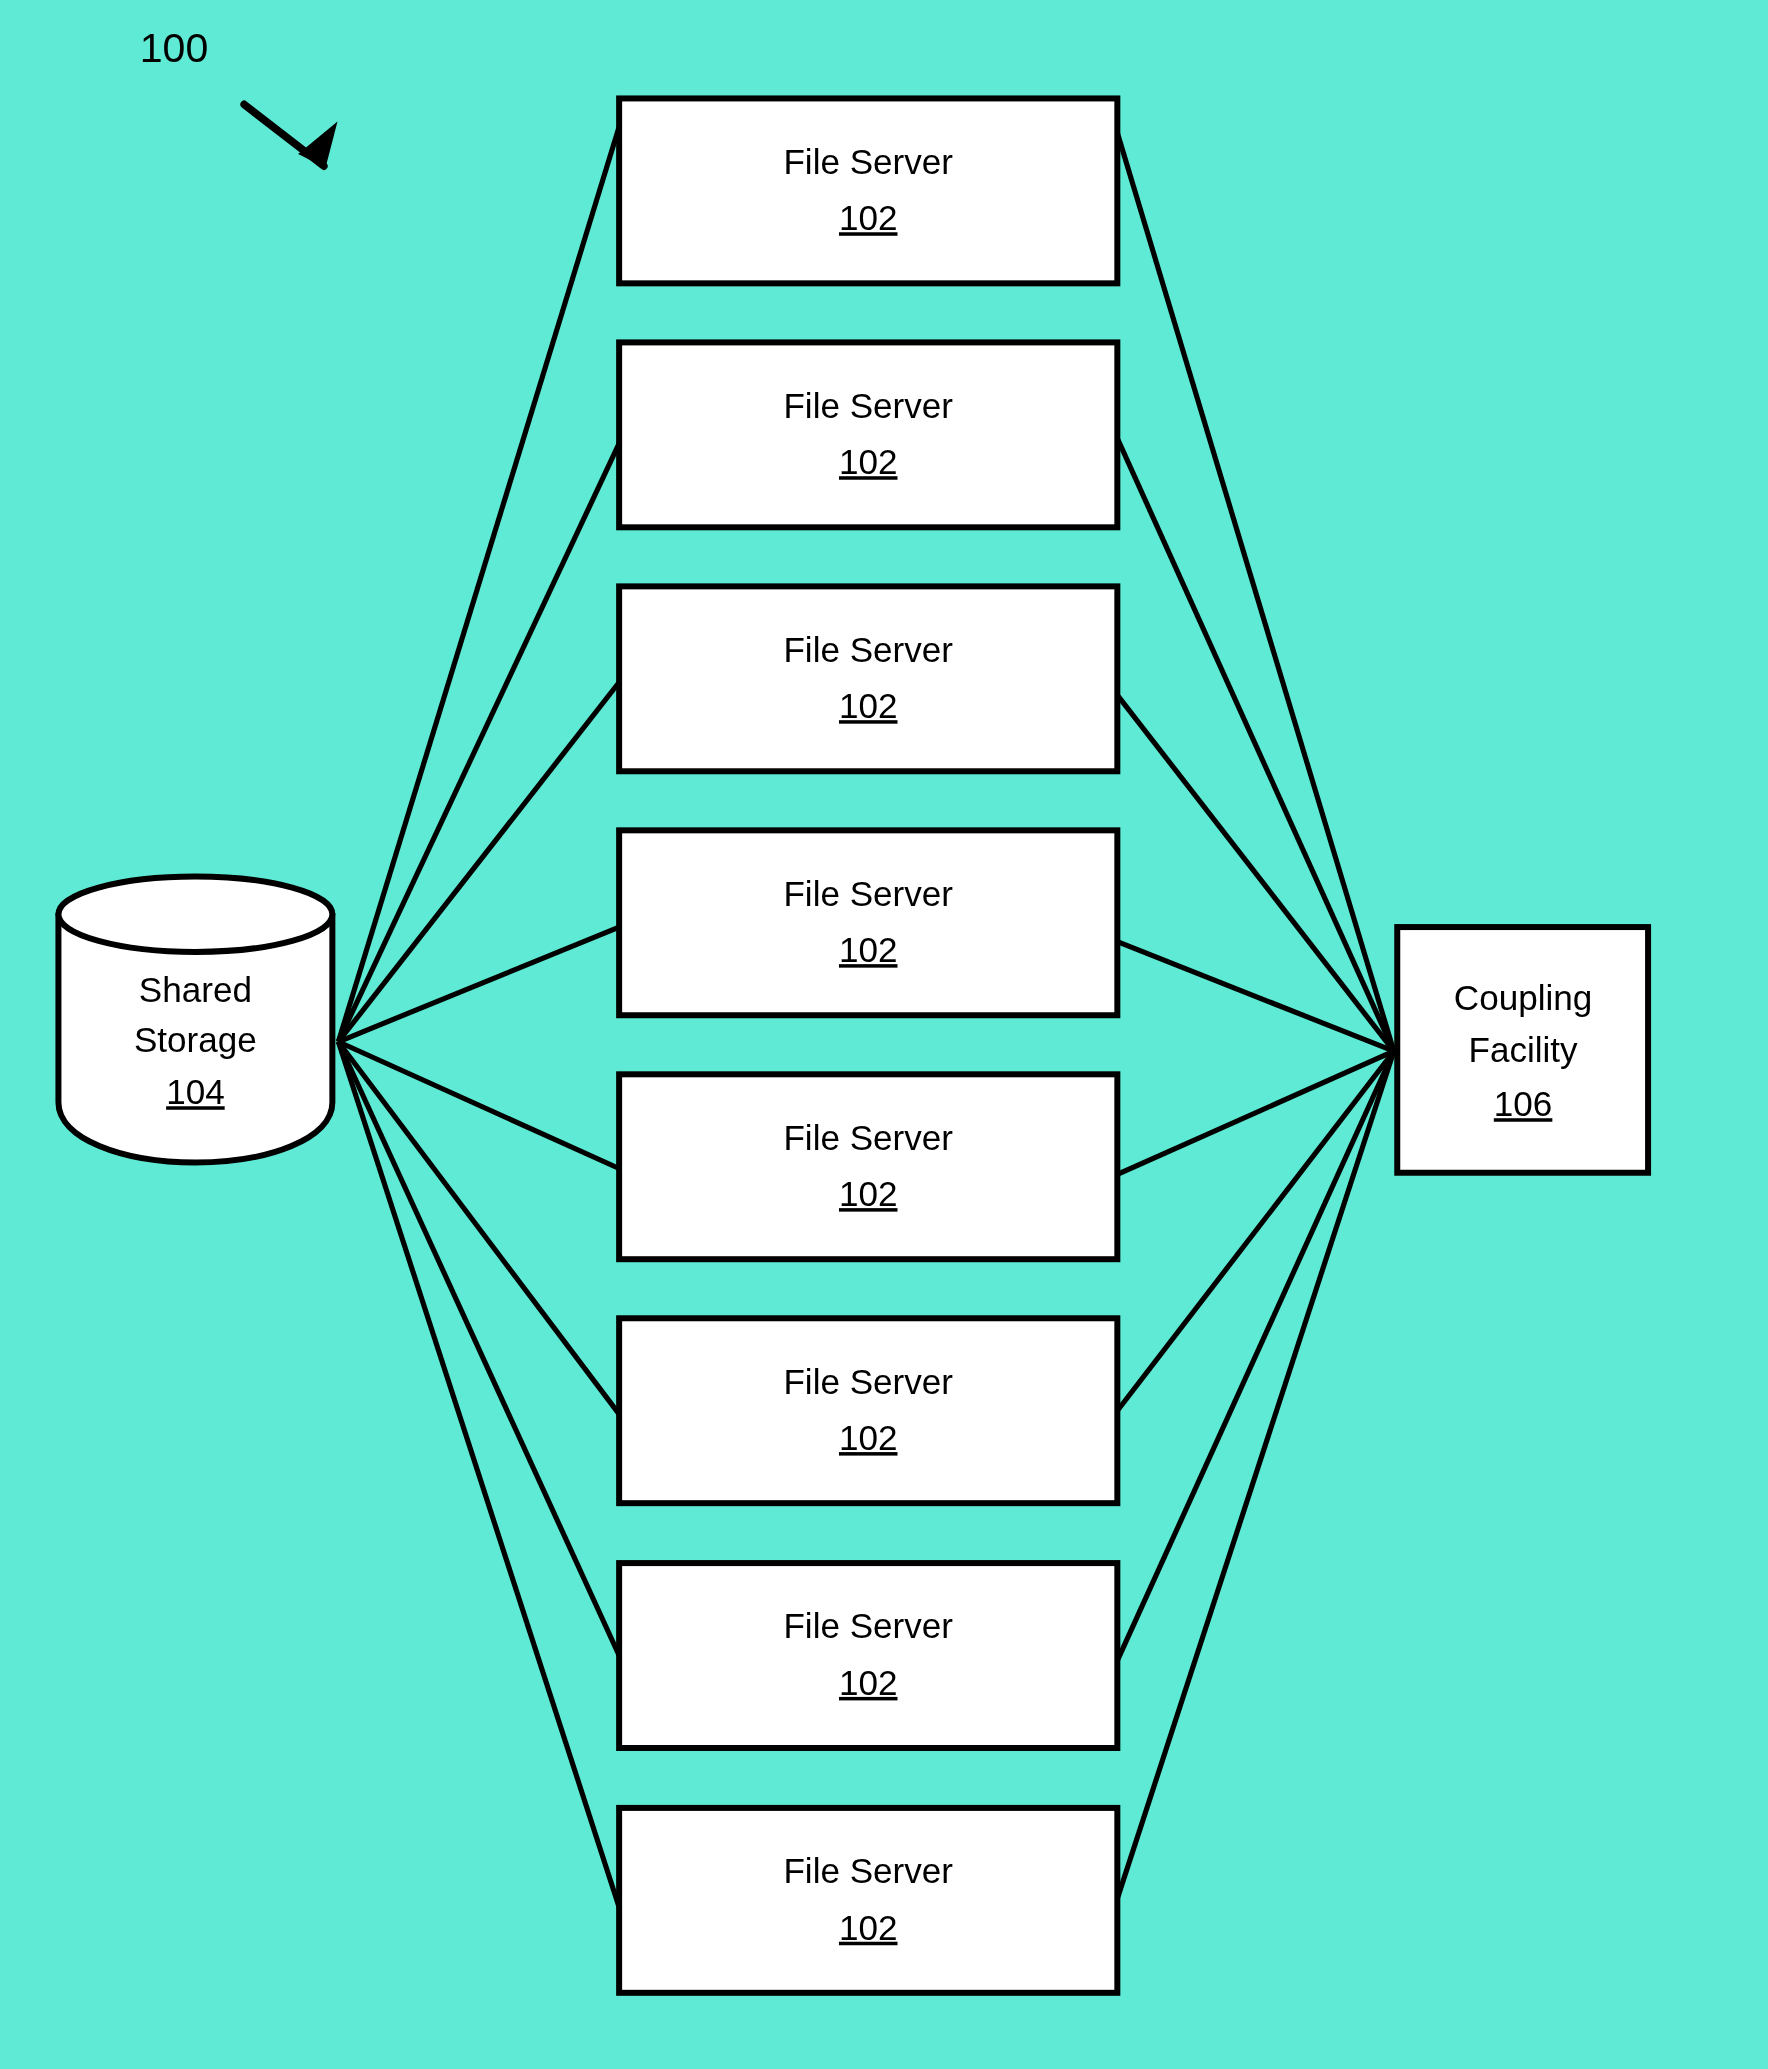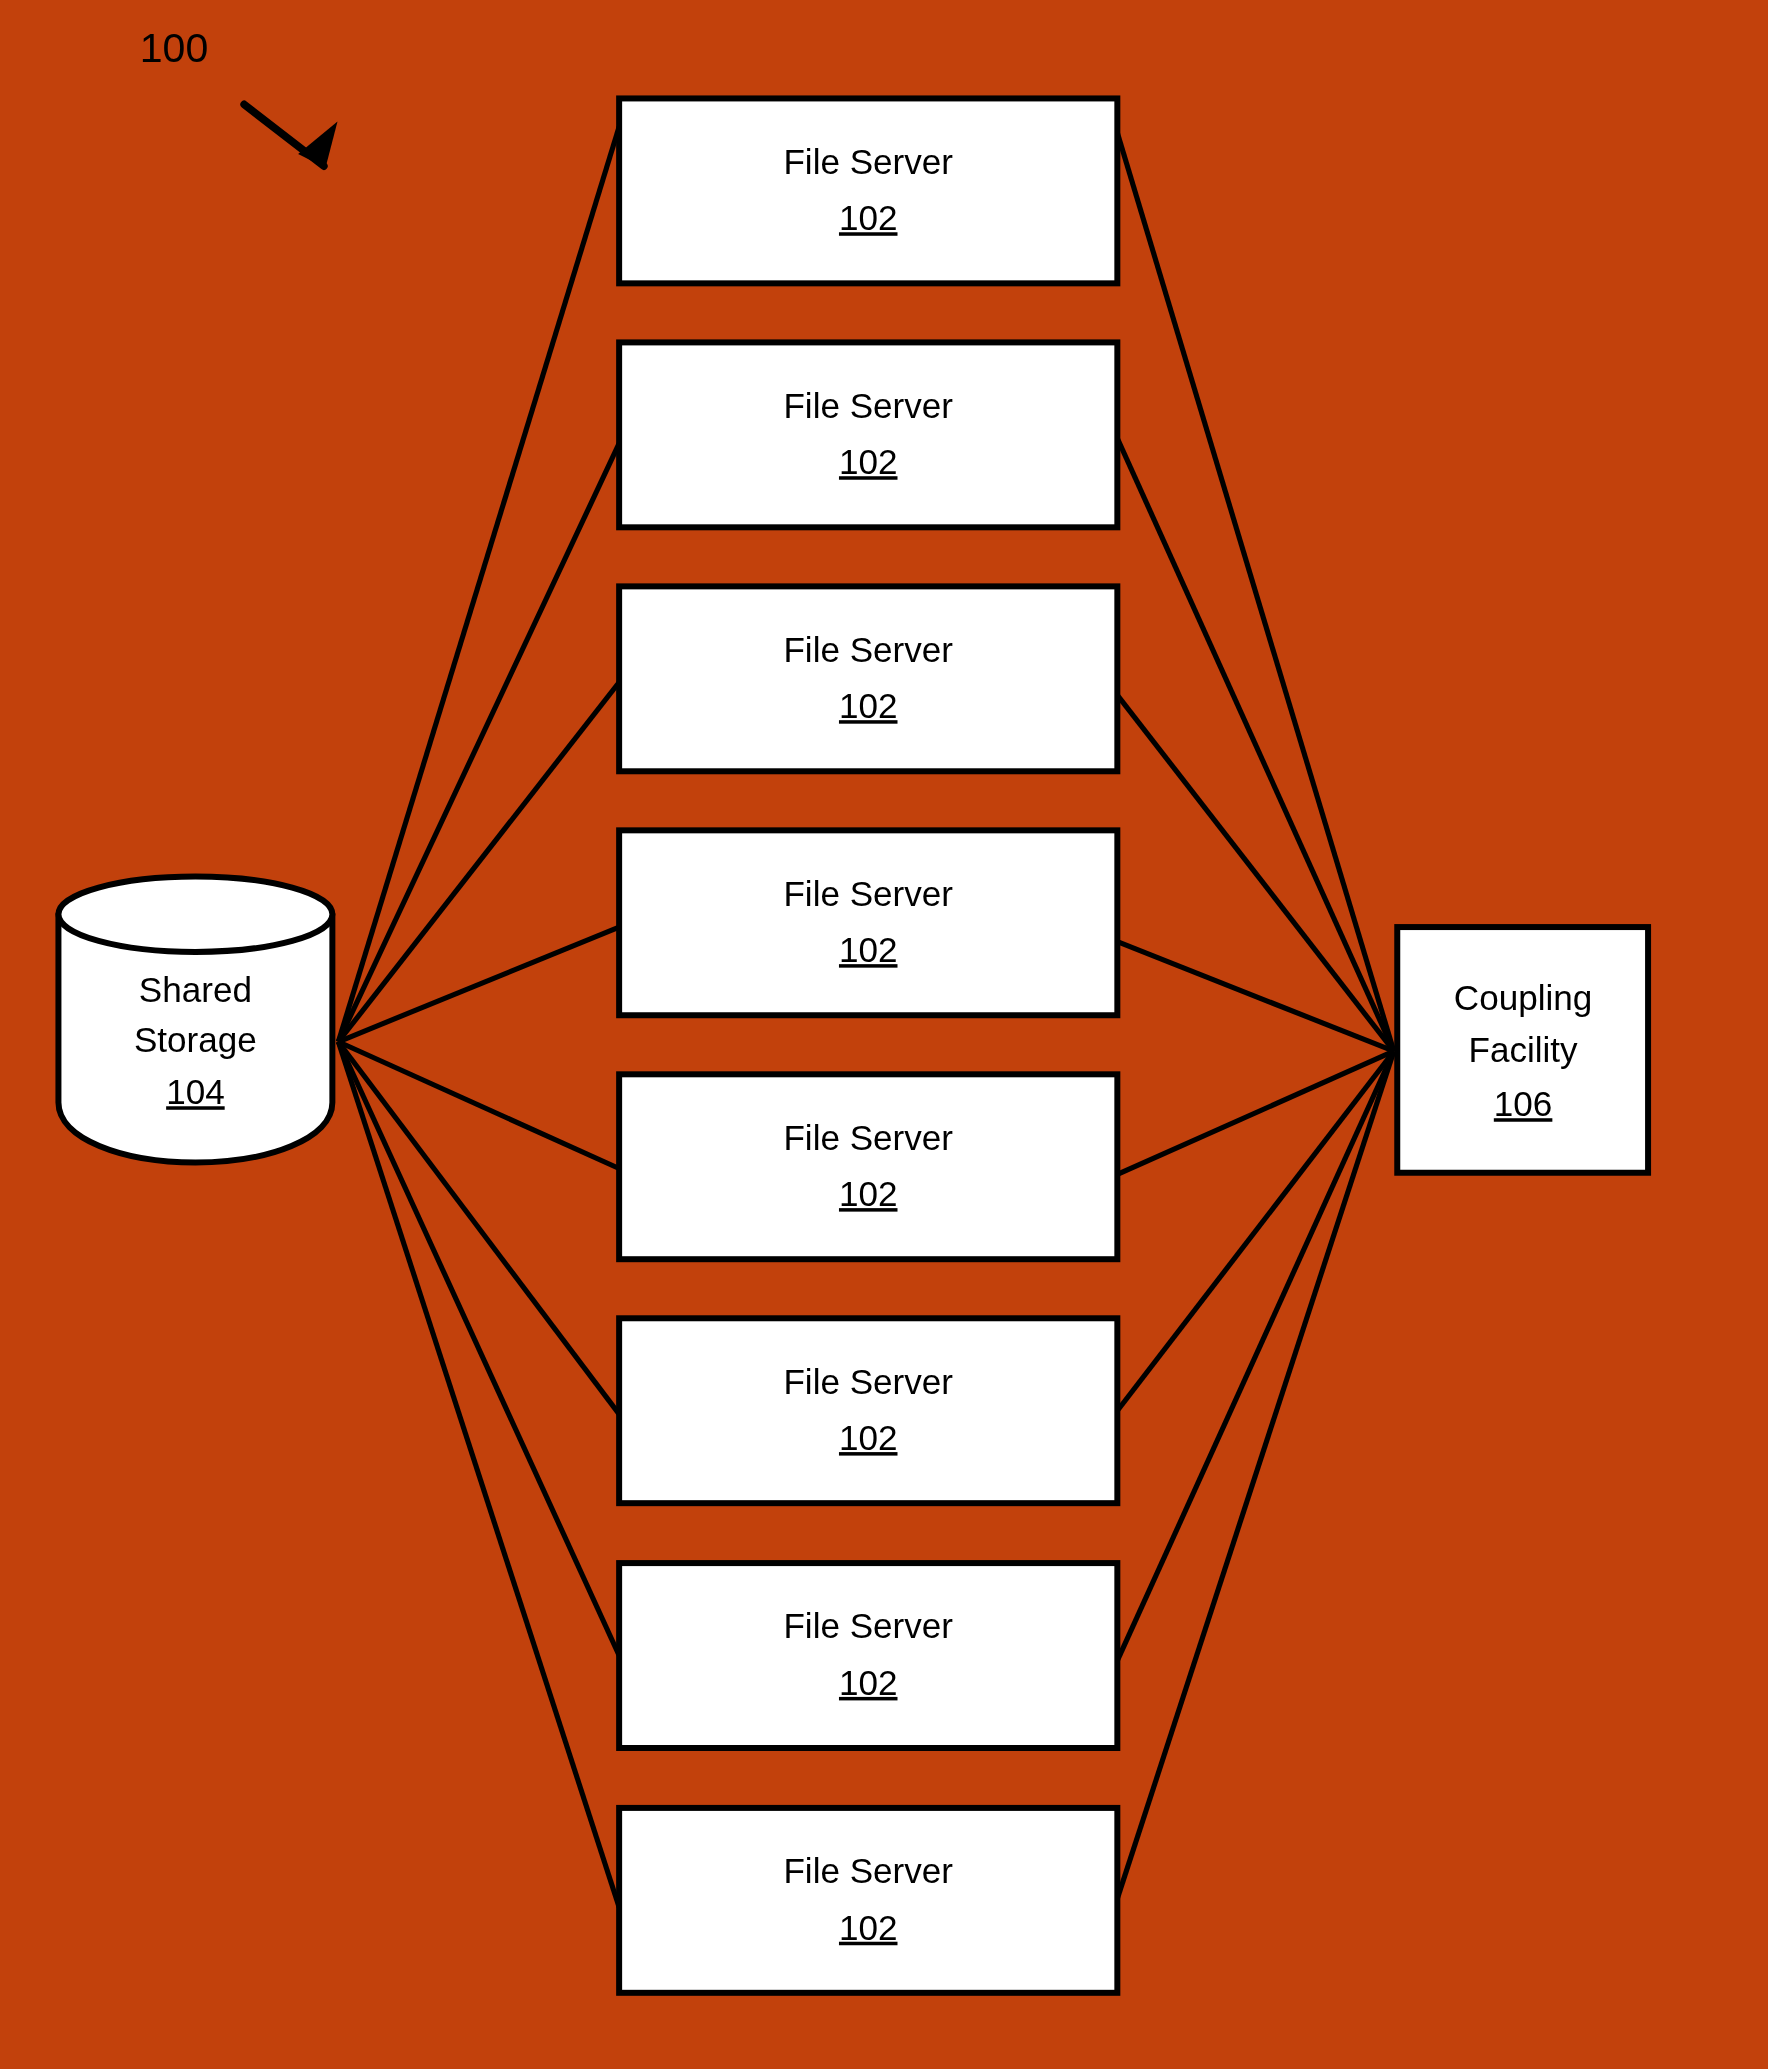--- a/index.html
+++ b/index.html
@@ -8,21 +8,21 @@
     padding: 0;
     background: #ffffff;
   }
   body {
     font-family: "Liberation Sans", sans-serif;
   }
   #figure-root {
     position: relative;
     width: 1769px;
     height: 2069px;
-    background: #c2410c;
+    background: #5eead4;
     overflow: hidden;
   }
   #figure-canvas {
     position: absolute;
     left: 0;
     top: 0;
     width: 1769px;
     height: 2069px;
   }
   .fig-text {

